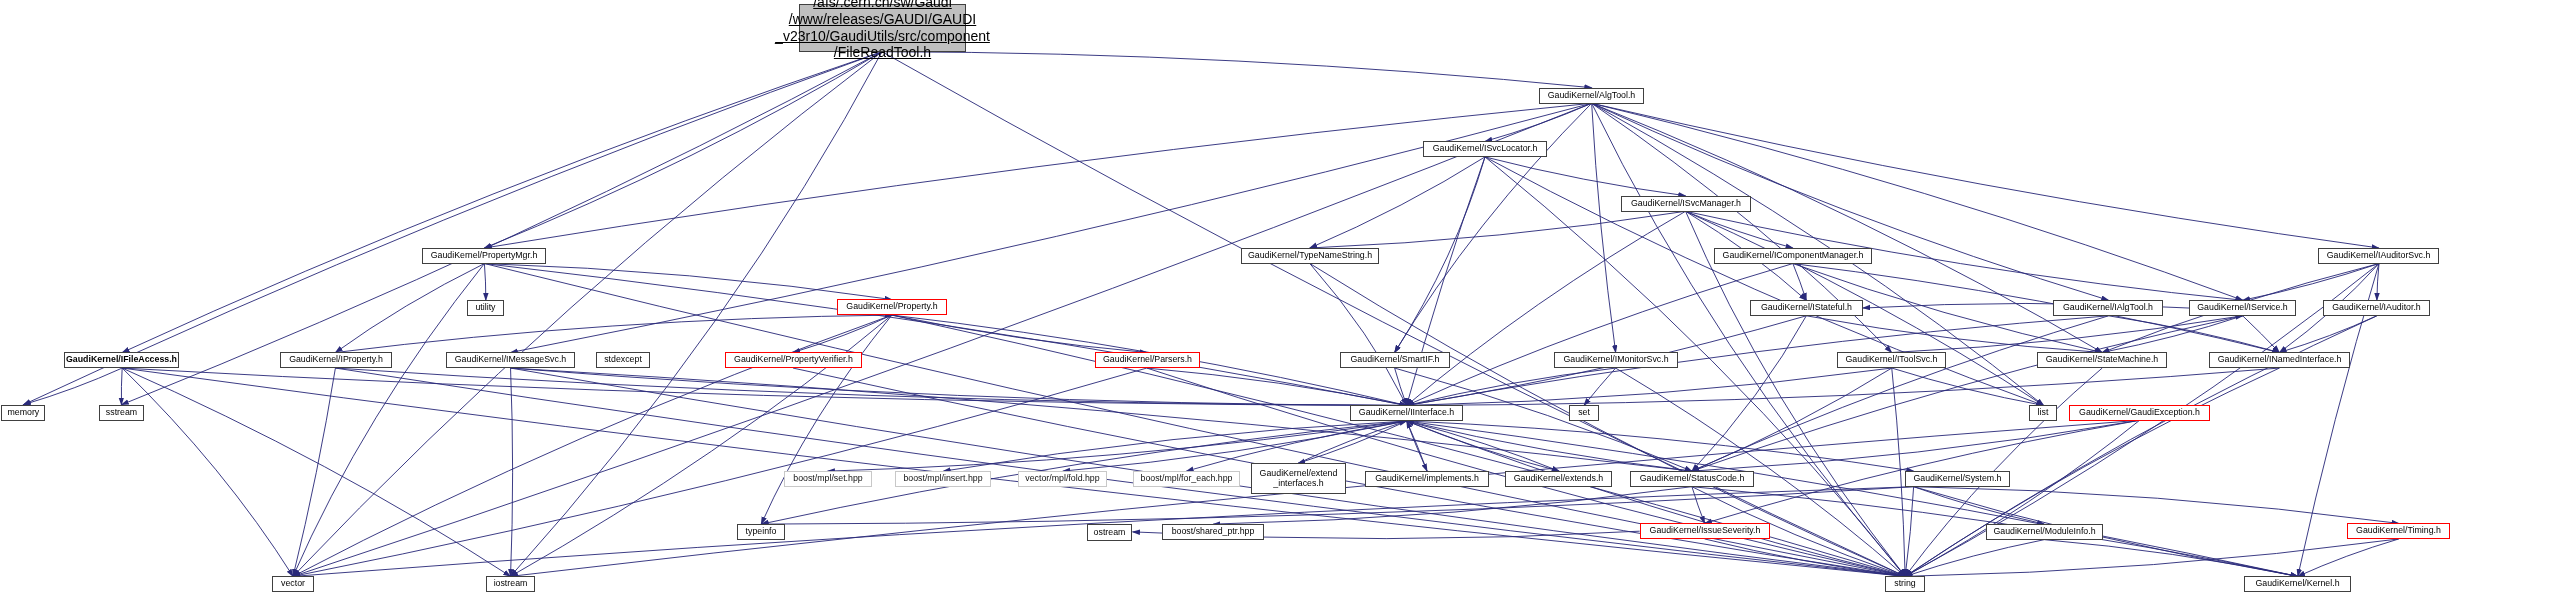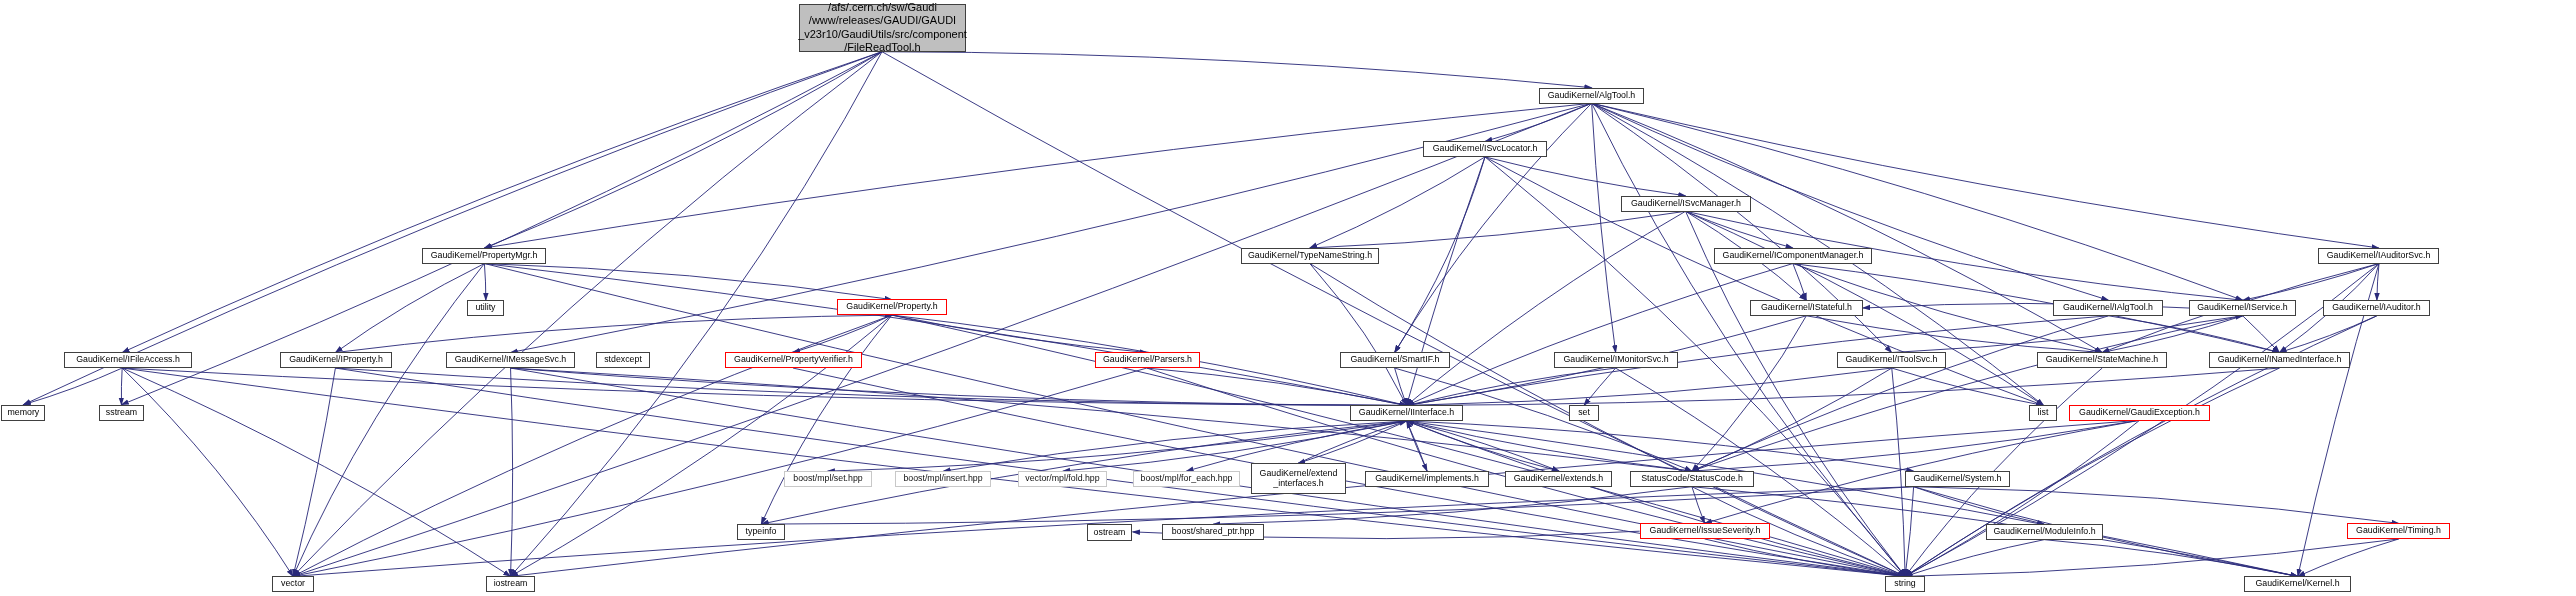--- a/index.html
+++ b/index.html
@@ -31,23 +31,24 @@
     color:#000000;
     font-size:8.8px;
     line-height:1.12;
     white-space:pre-line;
     padding:0.7px 2.8px;
     z-index:5;
   }
   .node.root{
     background:#bfbfbf;
     border:0.7px solid #404040;
-    font-size:11px;
+    font-size:14px;
     text-align:center;
     line-height:1.2;
+    text-decoration:underline;
   }
   .node.red{ border:1.1px solid #ff0000; }
   .node.pale{ border:0.7px solid #c8c8c8; color:#111; }
 </style>
 </head>
 <body>
 
 <div id="canvas">
   <svg id="edges" viewBox="0 0 3648 845">
     <defs>
@@ -206,21 +207,21 @@
       <div class="node" style="left: 1241px; top: 248px; width: 138px; height: 15.5px;">GaudiKernel/TypeNameString.h</div>
       <div class="node" style="left: 1714px; top: 248px; width: 158px; height: 15.5px;">GaudiKernel/IComponentManager.h</div>
       <div class="node" style="left: 2318px; top: 248px; width: 121px; height: 15.5px;">GaudiKernel/IAuditorSvc.h</div>
       <div class="node" style="left: 422px; top: 248px; width: 124px; height: 15.5px;">GaudiKernel/PropertyMgr.h</div>
       <div class="node" style="left: 1750px; top: 300px; width: 113px; height: 15.5px;">GaudiKernel/IStateful.h</div>
       <div class="node" style="left: 2053px; top: 300px; width: 110px; height: 15.5px;">GaudiKernel/IAlgTool.h</div>
       <div class="node" style="left: 2189px; top: 300px; width: 107px; height: 15.5px;">GaudiKernel/IService.h</div>
       <div class="node" style="left: 2323px; top: 300px; width: 107px; height: 15.5px;">GaudiKernel/IAuditor.h</div>
       <div class="node red" style="left: 837px; top: 299px; width: 110px; height: 15.5px;">GaudiKernel/Property.h</div>
       <div class="node" style="left: 467px; top: 300px; width: 37px; height: 15.5px;">utility</div>
-      <div class="node" style="left: 64px; top: 352px; width: 128px; height: 15.5px;">GaudiKernel/IFileAccess.h</div>
+      <div class="node" style="left: 64px; top: 352px; width: 115px; height: 15.5px; font-weight: bold;">GaudiKernel/IFileAccess.h</div>
       <div class="node" style="left: 280px; top: 352px; width: 112px; height: 15.5px;">GaudiKernel/IProperty.h</div>
       <div class="node" style="left: 446px; top: 352px; width: 129px; height: 15.5px;">GaudiKernel/IMessageSvc.h</div>
       <div class="node" style="left: 596px; top: 352px; width: 54px; height: 15.5px;">stdexcept</div>
       <div class="node red" style="left: 725px; top: 352px; width: 137px; height: 15.5px;">GaudiKernel/PropertyVerifier.h</div>
       <div class="node red" style="left: 1095px; top: 352px; width: 105px; height: 15.5px;">GaudiKernel/Parsers.h</div>
       <div class="node" style="left: 1340px; top: 352px; width: 110px; height: 15.5px;">GaudiKernel/SmartIF.h</div>
       <div class="node" style="left: 1554px; top: 352px; width: 124px; height: 15.5px;">GaudiKernel/IMonitorSvc.h</div>
       <div class="node" style="left: 1837px; top: 352px; width: 109px; height: 15.5px;">GaudiKernel/IToolSvc.h</div>
       <div class="node" style="left: 2037px; top: 352px; width: 130px; height: 15.5px;">GaudiKernel/StateMachine.h</div>
       <div class="node" style="left: 2209px; top: 352px; width: 141px; height: 15.5px;">GaudiKernel/INamedInterface.h</div>
@@ -231,21 +232,21 @@
       <div class="node" style="left: 1.4px; top: 405px; width: 44px; height: 15.5px;">memory</div>
       <div class="node" style="left: 99px; top: 405px; width: 45px; height: 15.5px;">sstream</div>
       <div class="node pale" style="left: 784px; top: 471px; width: 88px; height: 15.5px;">boost/mpl/set.hpp</div>
       <div class="node pale" style="left: 895px; top: 471px; width: 96px; height: 15.5px;">boost/mpl/insert.hpp</div>
       <div class="node pale" style="left: 1018px; top: 471px; width: 89px; height: 15.5px;">vector/mpl/fold.hpp</div>
       <div class="node pale" style="left: 1133px; top: 471px; width: 107px; height: 15.5px;">boost/mpl/for_each.hpp</div>
       <div class="node" style="left: 1251px; top: 463px; width: 95px; height: 31px;">GaudiKernel/extend
 _interfaces.h</div>
       <div class="node" style="left: 1365px; top: 471px; width: 124px; height: 15.5px;">GaudiKernel/implements.h</div>
       <div class="node" style="left: 1505px; top: 471px; width: 107px; height: 15.5px;">GaudiKernel/extends.h</div>
-      <div class="node" style="left: 1630px; top: 471px; width: 124px; height: 15.5px;">StatusCode/StatusCode.h</div>
+      <div class="node" style="left: 1630px; top: 471px; width: 124px; height: 15.5px;">GaudiKernel/StatusCode.h</div>
       <div class="node" style="left: 1861px; top: 471px; width: 105px; height: 15.5px; margin-left: 44px;">GaudiKernel/System.h</div>
       <div class="node" style="left: 737px; top: 524px; width: 48px; height: 15.5px;">typeinfo</div>
       <div class="node" style="left: 1087px; top: 524px; width: 45px; height: 17px;">ostream</div>
       <div class="node" style="left: 1162px; top: 524px; width: 102px; height: 15.5px;">boost/shared_ptr.hpp</div>
       <div class="node red" style="left: 1640px; top: 523px; width: 130px; height: 15.5px;">GaudiKernel/IssueSeverity.h</div>
       <div class="node" style="left: 1986px; top: 524px; width: 117px; height: 15.5px;">GaudiKernel/ModuleInfo.h</div>
       <div class="node red" style="left: 2347px; top: 523px; width: 103px; height: 15.5px;">GaudiKernel/Timing.h</div>
       <div class="node" style="left: 272px; top: 576px; width: 42px; height: 15.5px;">vector</div>
       <div class="node" style="left: 486px; top: 576px; width: 49px; height: 15.5px;">iostream</div>
       <div class="node" style="left: 1885px; top: 576px; width: 40px; height: 15.5px;">string</div>

